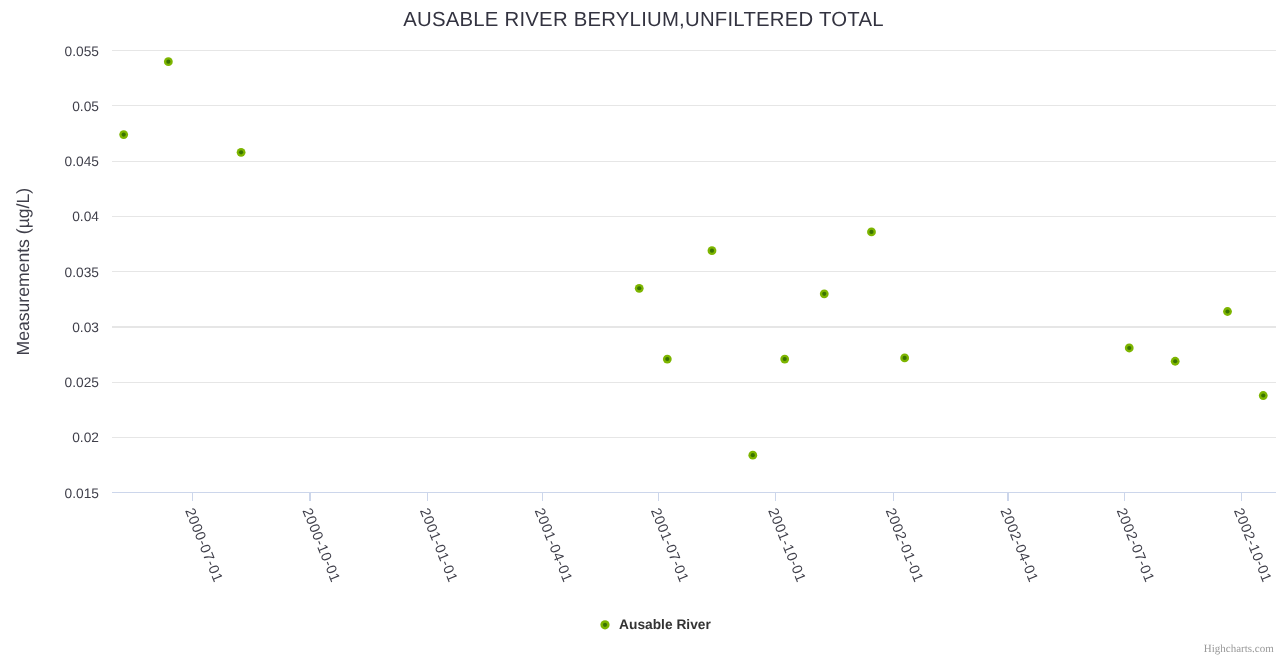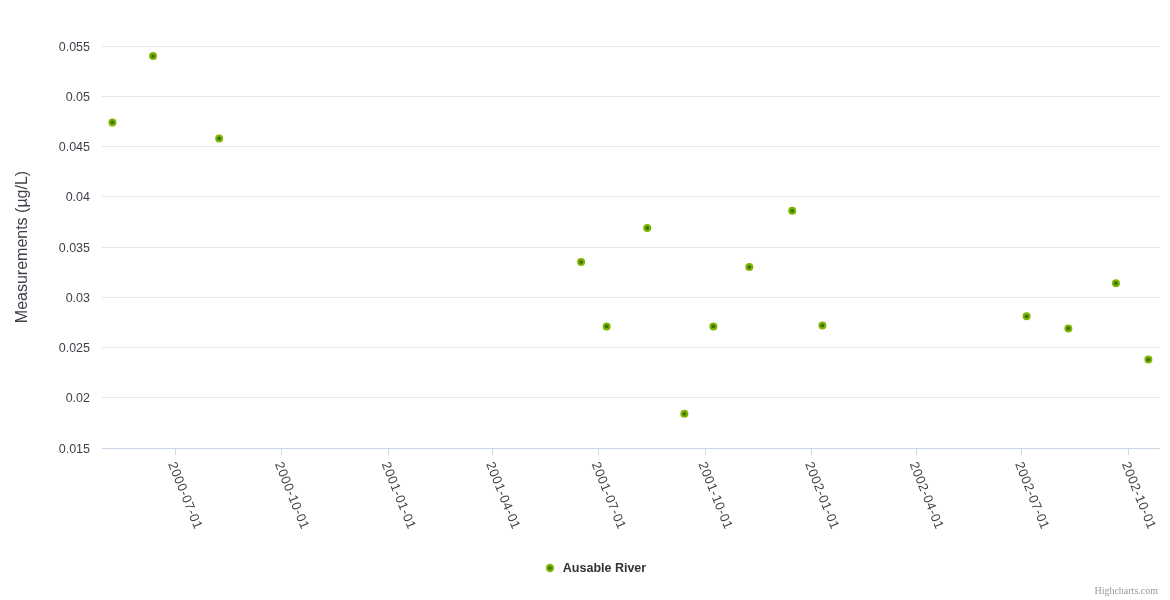--- a/index.html
+++ b/index.html
@@ -67,20 +67,21 @@
     font-size: 10px;
     color: #999999;
     text-decoration: none;
     font-family: Liberation Serif, serif;
   }
 </style>
 </head>
 <body>
 
 <div class="chart-container">
+  <div class="chart-title" style="color: rgb(51, 51, 64);">AUSABLE RIVER BERYLIUM,UNFILTERED TOTAL</div>
   <div class="y-axis-title" style="color: rgb(63, 63, 74);">Measurements (µg/L)</div>
 
   <svg class="plot-svg" id="plot-svg" width="1170" height="600">
       <line x1="102" x2="1160" y1="448" y2="448" stroke="#e6e6e6" stroke-width="1" shape-rendering="crispEdges"></line>
       <text x="90" y="452.5" text-anchor="end" font-size="12.5" fill="#3f3f4a">0.015</text>
       <line x1="102" x2="1160" y1="397.75" y2="397.75" stroke="#e6e6e6" stroke-width="1" shape-rendering="crispEdges"></line>
       <text x="90" y="402.25" text-anchor="end" font-size="12.5" fill="#3f3f4a">0.02</text>
       <line x1="102" x2="1160" y1="347.5" y2="347.5" stroke="#e6e6e6" stroke-width="1" shape-rendering="crispEdges"></line>
       <text x="90" y="352" text-anchor="end" font-size="12.5" fill="#3f3f4a">0.025</text>
       <line x1="102" x2="1160" y1="297.25" y2="297.25" stroke="#e6e6e6" stroke-width="1" shape-rendering="crispEdges"></line>

